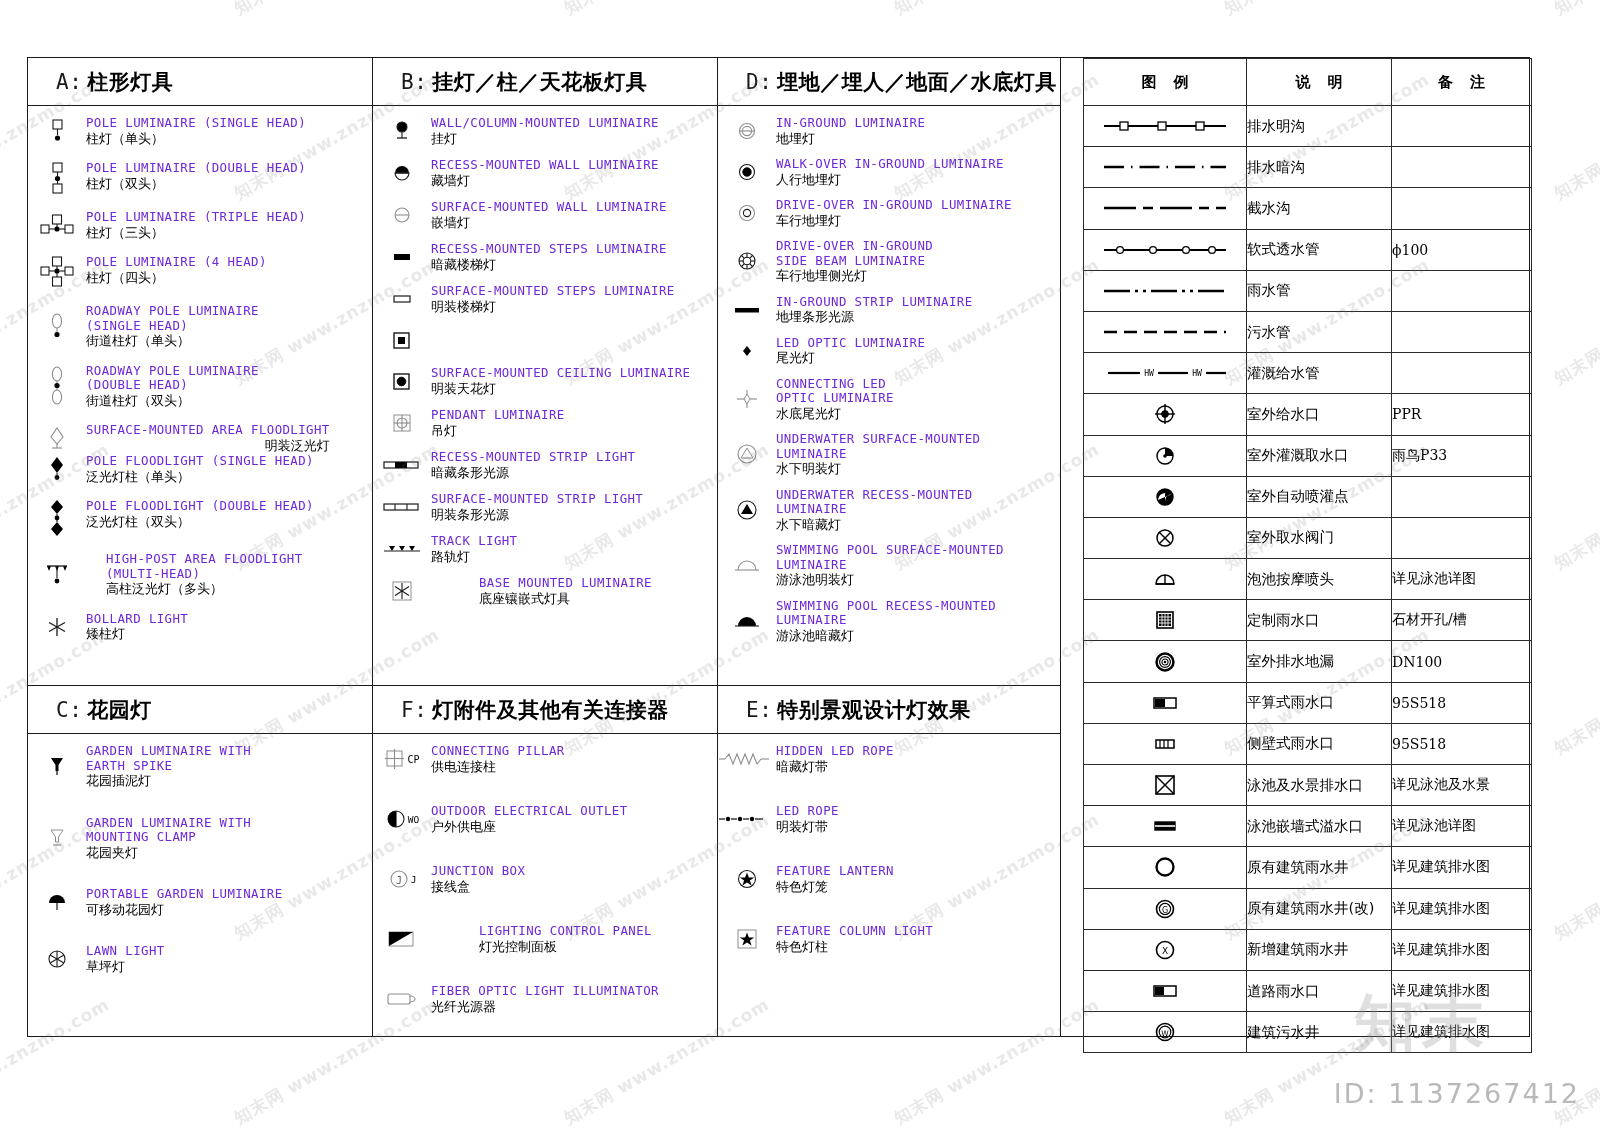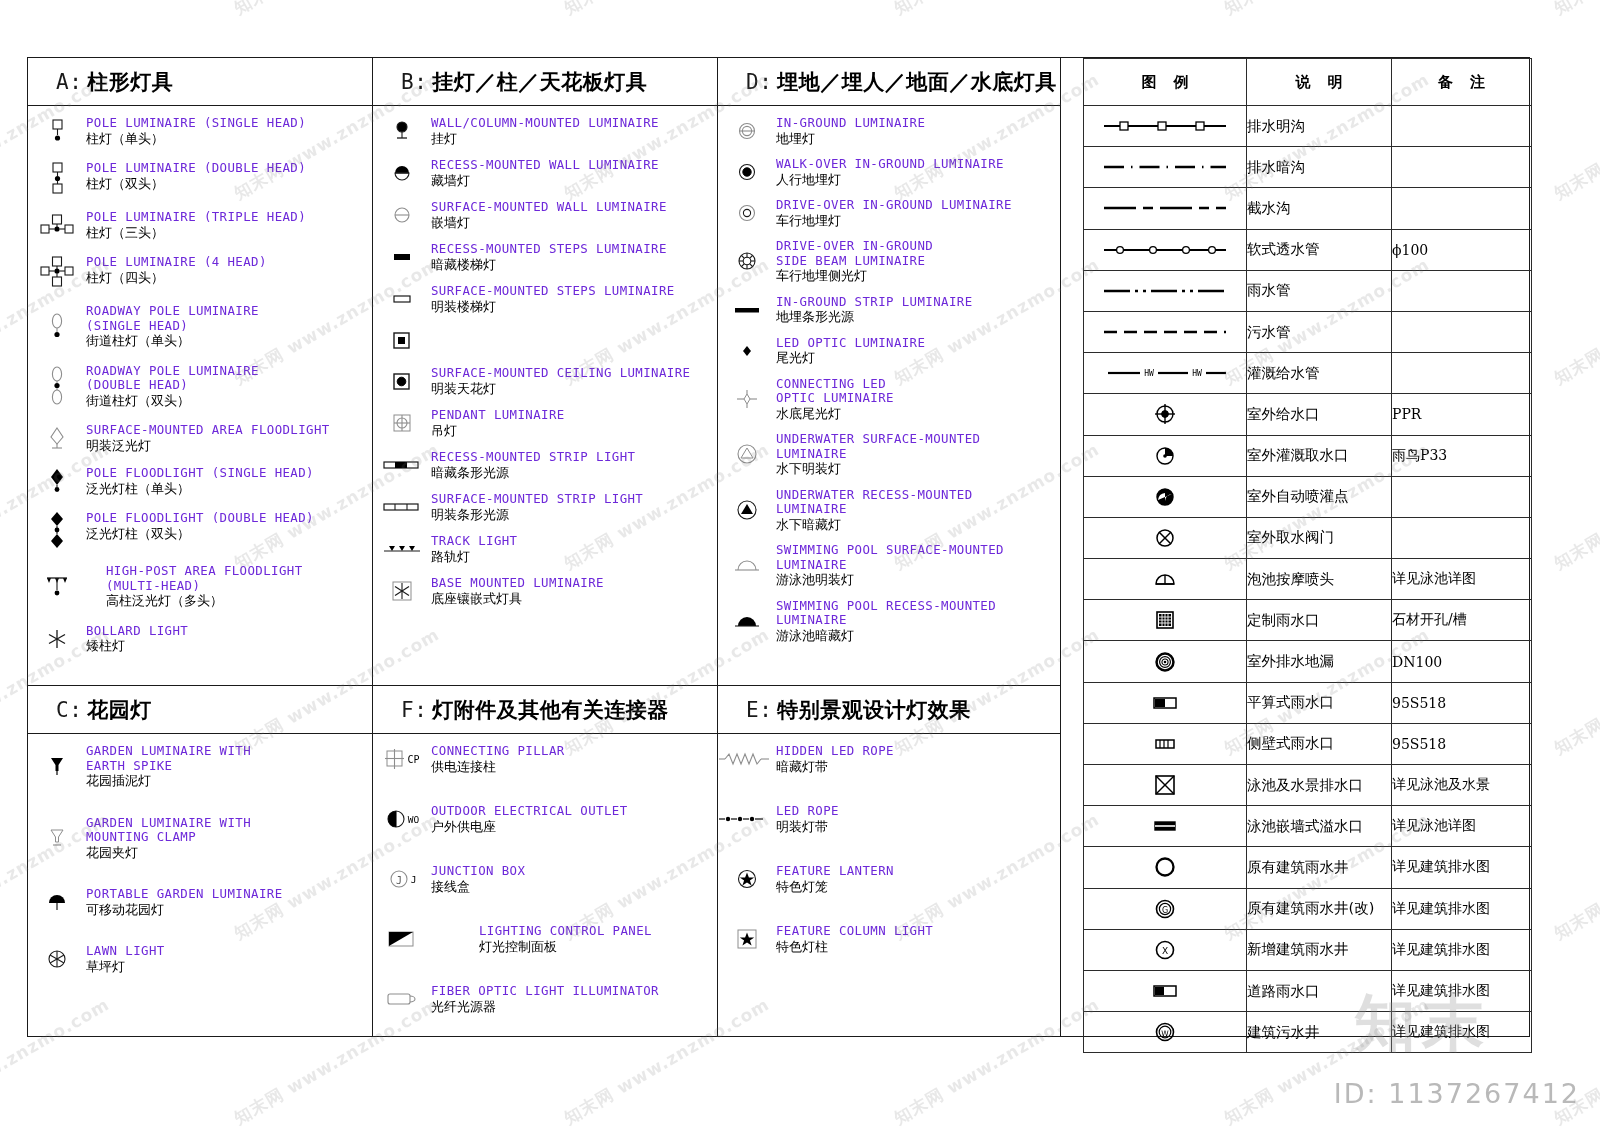--- a/index.html
+++ b/index.html
@@ -209,21 +209,21 @@
                 <line x1="11" y1="22" x2="11" y2="24" stroke="#8d8d8d" stroke-width="1.1"></line>
                 <ellipse cx="11" cy="31" rx="4.6" ry="7" fill="none" stroke="#8d8d8d" stroke-width="1.1"></ellipse>
               </svg>
             </div>
             <div class="txt">
               <div class="en">ROADWAY POLE LUMINAIRE</div>
               <div class="en">(DOUBLE HEAD)</div>
               <div class="cn">街道柱灯（双头）</div>
             </div>
           </div>
-          <div class="item" style="margin-bottom:13px;">
+          <div class="item" style="margin-bottom:1px;text-align:right;">
             <div class="sym">
               <svg width="22" height="24" viewBox="0 0 22 24">
                 <path d="M11 2 L17 11 L11 18 L5 11 Z" fill="none" stroke="#8d8d8d" stroke-width="1.1"></path>
                 <line x1="11" y1="18" x2="11" y2="22" stroke="#8d8d8d" stroke-width="1.1"></line>
                 <line x1="6" y1="22" x2="16" y2="22" stroke="#8d8d8d" stroke-width="1.1"></line>
               </svg>
             </div>
             <div class="txt">
               <div class="en">SURFACE-MOUNTED AREA FLOODLIGHT</div>
               <div class="cn">明装泛光灯</div>
@@ -484,21 +484,21 @@
                 <path d="M7 4 L13 4 L10 9 Z" fill="#000"></path>
                 <path d="M17 4 L23 4 L20 9 Z" fill="#000"></path>
                 <path d="M27 4 L33 4 L30 9 Z" fill="#000"></path>
               </svg>
             </div>
             <div class="txt">
               <div class="en">TRACK LIGHT</div>
               <div class="cn">路轨灯</div>
             </div>
           </div>
-          <div class="item" style="margin-bottom:12px;">
+          <div class="item" style="margin-bottom:12px;gap:48px;">
             <div class="sym">
               <svg width="22" height="22" viewBox="0 0 22 22">
                 <rect x="2" y="2" width="18" height="18" fill="none" stroke="#8d8d8d" stroke-width="1"></rect>
                 <line x1="11" y1="3" x2="11" y2="19" stroke="#1a1a1a" stroke-width="1.1"></line>
                 <line x1="4" y1="6.5" x2="18" y2="15.5" stroke="#1a1a1a" stroke-width="1.1"></line>
                 <line x1="4" y1="15.5" x2="18" y2="6.5" stroke="#1a1a1a" stroke-width="1.1"></line>
               </svg>
             </div>
             <div class="txt">
               <div class="en">BASE MOUNTED LUMINAIRE</div>

